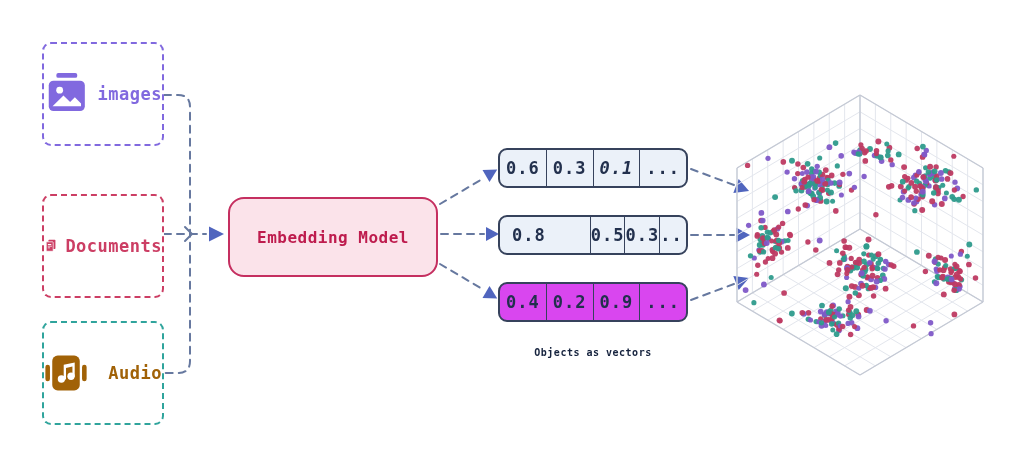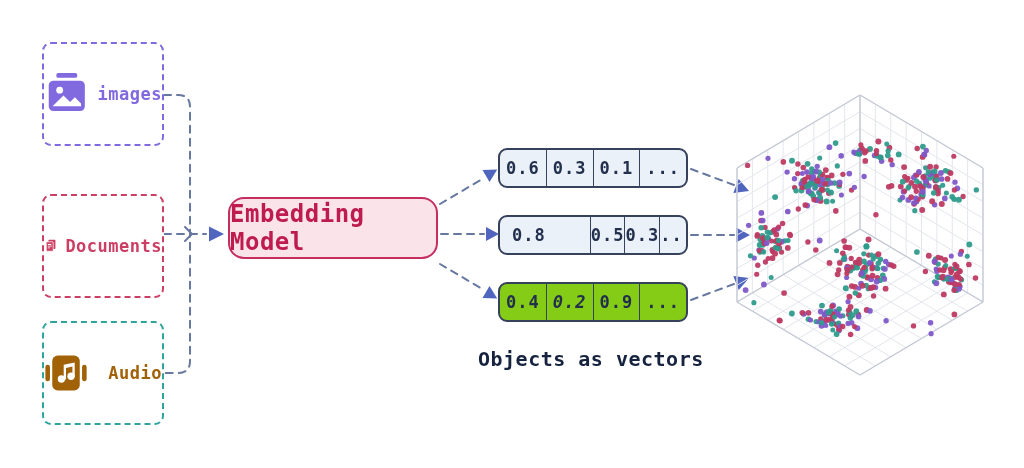--- a/index.html
+++ b/index.html
@@ -14,41 +14,41 @@
     display:flex;flex-direction:row;align-items:center;justify-content:center;gap:8px;
     box-sizing:border-box;
   }
   #box-images{top:42px}
   #box-documents{top:194px}
   #box-audio{top:321px}
   .input-label{font-size:17px;font-weight:600;letter-spacing:.5px;}
   .input-icon{display:block;}
   
   .model-box{
-    position:absolute;left:228px;top:197px;width:210px;height:62px;
+    position:absolute;left:228px;top:197px;width:210px;height:80px;
     border:2px solid;border-radius:16px;box-sizing:border-box;
     display:flex;align-items:center;justify-content:center;
-    font-size:24px;font-weight:700;letter-spacing:.5px;
+    font-size:16px;font-weight:700;letter-spacing:.5px;
   }
   
   .vector-row{
     position:absolute;left:498px;width:190px;height:40px;
     border:2px solid;border-radius:9px;box-sizing:border-box;
     display:flex;overflow:hidden;text-align:right;
   }
   #vr1{top:148px}#vr2{top:215px}#vr3{top:282px}
   .vector-cell{
     flex:1;display:flex;align-items:center;justify-content:center;
     font-size:17px;font-weight:700;letter-spacing:1px;
   }
   .vector-cell + .vector-cell{border-left:1.6px solid;}
   
   .caption{
-    position:absolute;left:478px;top:347px;width:230px;text-align:left;
-    font-size:20px;font-weight:700;letter-spacing:.5px;
+    position:absolute;left:478px;top:347px;width:230px;text-align:center;
+    font-size:10px;font-weight:700;letter-spacing:.5px;
   }
   
   #connectors{position:absolute;left:0;top:0;}
   #cube{position:absolute;left:720px;top:75px;}
 </style>
 </head>
 <body>
 
 <div class="canvas">
 
@@ -108,32 +108,32 @@
     <span class="input-label">Audio</span>
   </div>
 
   <div class="model-box" style="background: rgb(251, 227, 234); border-color: rgb(197, 47, 96); color: rgb(190, 28, 78);">
     <span>Embedding Model</span>
   </div>
 
   <div class="vector-row" id="vr1" style="background: rgb(235, 241, 249); border-color: rgb(54, 66, 92); color: rgb(34, 48, 77);">
     <div class="vector-cell">0.6</div>
     <div class="vector-cell" style="border-left-color: rgb(54, 66, 92);">0.3</div>
-    <div class="vector-cell" style="border-left-color: rgb(54, 66, 92);">0.1</div>
+    <div class="vector-cell" style="border-left-color: rgb(54, 66, 92); font-style: italic;">0.1</div>
     <div class="vector-cell" style="border-left-color: rgb(54, 66, 92);">...</div>
   </div>
   <div class="vector-row" id="vr2" style="background: rgb(235, 241, 249); border-color: rgb(54, 66, 92); color: rgb(34, 48, 77); padding-left: 12px;">
     <div class="vector-cell">0.8</div>
     <div class="vector-cell" style="border-left-color: rgb(54, 66, 92); margin-left: 44px;">0.5</div>
     <div class="vector-cell" style="border-left-color: rgb(54, 66, 92);">0.3</div>
     <div class="vector-cell" style="border-left-color: rgb(54, 66, 92);">...</div>
   </div>
-  <div class="vector-row" id="vr3" style="background: #84cc16; border-color: rgb(54, 66, 92); color: rgb(34, 48, 77);">
+  <div class="vector-row" id="vr3" style="background: #d946ef; border-color: rgb(54, 66, 92); color: rgb(34, 48, 77);">
     <div class="vector-cell">0.4</div>
-    <div class="vector-cell" style="border-left-color: rgb(54, 66, 92); font-style: italic;">0.2</div>
+    <div class="vector-cell" style="border-left-color: rgb(54, 66, 92);">0.2</div>
     <div class="vector-cell" style="border-left-color: rgb(54, 66, 92);">0.9</div>
     <div class="vector-cell" style="border-left-color: rgb(54, 66, 92);">...</div>
   </div>
 
   <div class="caption" style="color: rgb(22, 35, 62);">Objects as vectors</div>
 
   <svg id="cube" width="300" height="320" viewBox="0 0 300 320">
       <line x1="140" y1="20" x2="140" y2="154" stroke="#E3E6ED" stroke-width="1"></line>
       <line x1="140" y1="20" x2="140" y2="154" stroke="#E3E6ED" stroke-width="1"></line>
       <line x1="140" y1="20" x2="17" y2="93" stroke="#E3E6ED" stroke-width="1"></line>

